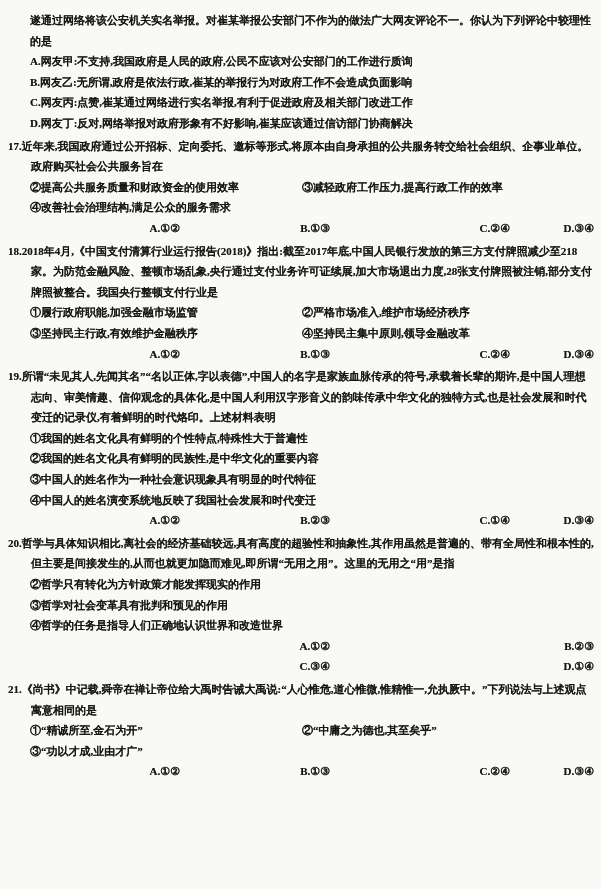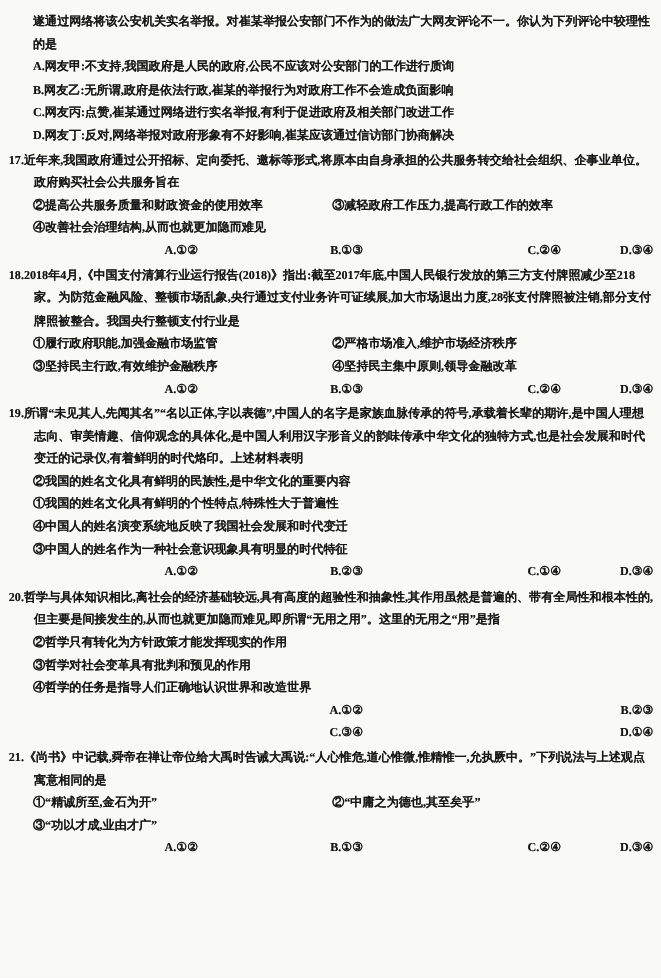--- a/index.html
+++ b/index.html
@@ -42,21 +42,21 @@
     <span class="choice">B.网友乙:无所谓,政府是依法行政,崔某的举报行为对政府工作不会造成负面影响</span>
     <span class="choice">C.网友丙:点赞,崔某通过网络进行实名举报,有利于促进政府及相关部门改进工作</span>
     <span class="choice">D.网友丁:反对,网络举报对政府形象有不好影响,崔某应该通过信访部门协商解决</span>
   </div>
 
   <div class="question">
     <p class="stem"><span>17.</span><span>近年来,我国政府通过公开招标、定向委托、邀标等形式,将原本由自身承担的公共服务转交给社会组织、企事业单位。政府购买社会公共服务旨在</span></p>
     <div class="items cols2">
       <span class="item">②提高公共服务质量和财政资金的使用效率</span>
       <span class="item">③减轻政府工作压力,提高行政工作的效率</span>
-      <span class="item">④改善社会治理结构,从而也就更加隐而难见</span>
+      <span class="item">④改善社会治理结构,满足公众的服务需求</span>
     </div>
     <div class="answers cols4">
       <span>A.①②</span>
       <span>B.①③</span>
       <span>C.②④</span>
       <span>D.③④</span>
     </div>
   </div>
 
   <div class="question">
@@ -71,24 +71,24 @@
       <span>A.①②</span>
       <span>B.①③</span>
       <span>C.②④</span>
       <span>D.③④</span>
     </div>
   </div>
 
   <div class="question">
     <p class="stem"><span>19.</span><span>所谓“未见其人,先闻其名”“名以正体,字以表德”,中国人的名字是家族血脉传承的符号,承载着长辈的期许,是中国人理想志向、审美情趣、信仰观念的具体化,是中国人利用汉字形音义的韵味传承中华文化的独特方式,也是社会发展和时代变迁的记录仪,有着鲜明的时代烙印。上述材料表明</span></p>
     <div class="items">
+      <span class="item">①我国的姓名文化具有鲜明的个性特点,特殊性大于普遍性</span>
       <span class="item">②我国的姓名文化具有鲜明的民族性,是中华文化的重要内容</span>
-      <span class="item">①我国的姓名文化具有鲜明的个性特点,特殊性大于普遍性</span>
+      <span class="item">③中国人的姓名作为一种社会意识现象具有明显的时代特征</span>
       <span class="item">④中国人的姓名演变系统地反映了我国社会发展和时代变迁</span>
-      <span class="item">③中国人的姓名作为一种社会意识现象具有明显的时代特征</span>
     </div>
     <div class="answers cols4">
       <span>A.①②</span>
       <span>B.②③</span>
       <span>C.①④</span>
       <span>D.③④</span>
     </div>
   </div>
 
   <div class="question">

